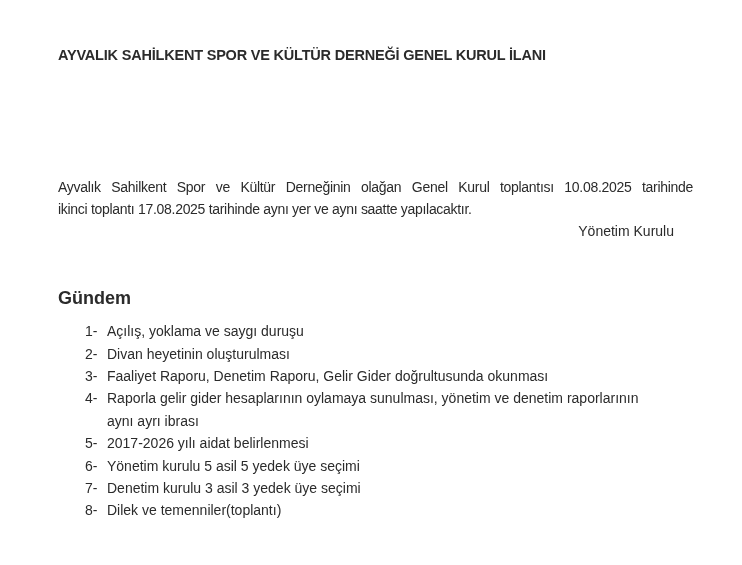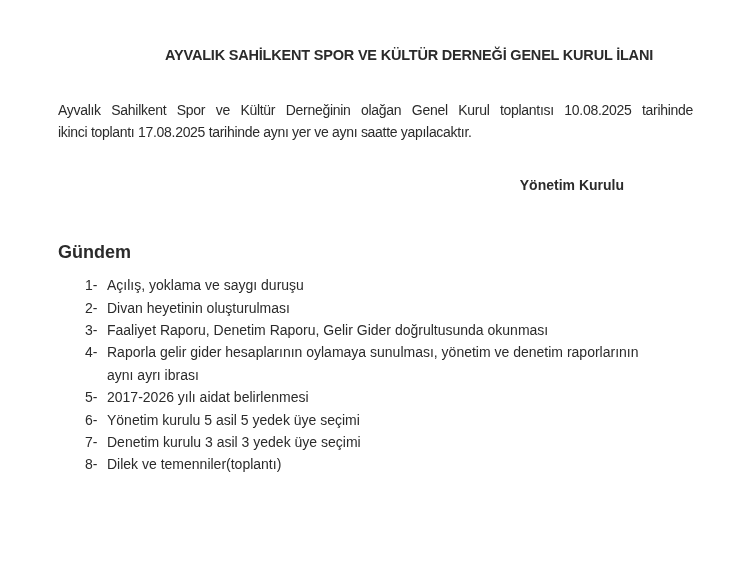--- a/index.html
+++ b/index.html
@@ -14,44 +14,43 @@
     background: #ffffff;
     overflow: hidden;
     font-family: "Liberation Sans", "DejaVu Sans", sans-serif;
     font-size: 14px;
     color: #2b2b2b;
     line-height: 22.4px;
   }
   .doc-title {
     margin: 44px 49px 0 58px;
     padding-right: 40px;
-    text-align: right;
+    text-align: left;
     font-weight: bold;
     font-size: 14.5px;
     letter-spacing: -0.2px;
     line-height: 22.5px;
     white-space: nowrap;
   }
   .announcement {
-    margin: 32px 49px 0 58px;
+    margin: 109px 49px 0 58px;
     letter-spacing: -0.3px;
   }
   .announcement .line {
     height: 22.4px;
     overflow: hidden;
     text-align: justify;
   }
   .announcement .line.j {
     text-align-last: justify;
   }
   .signature {
-    margin-top: 31px;
-    padding-right: 118px;
+    margin-top: 0;
+    padding-right: 68px;
     text-align: right;
-    font-weight: bold;
   }
   .agenda-heading {
     margin: 44px 0 0 58px;
     font-weight: bold;
     font-size: 18px;
     line-height: 22.5px;
   }
   .agenda-list {
     margin: 11px 49px 0 85px;
   }

